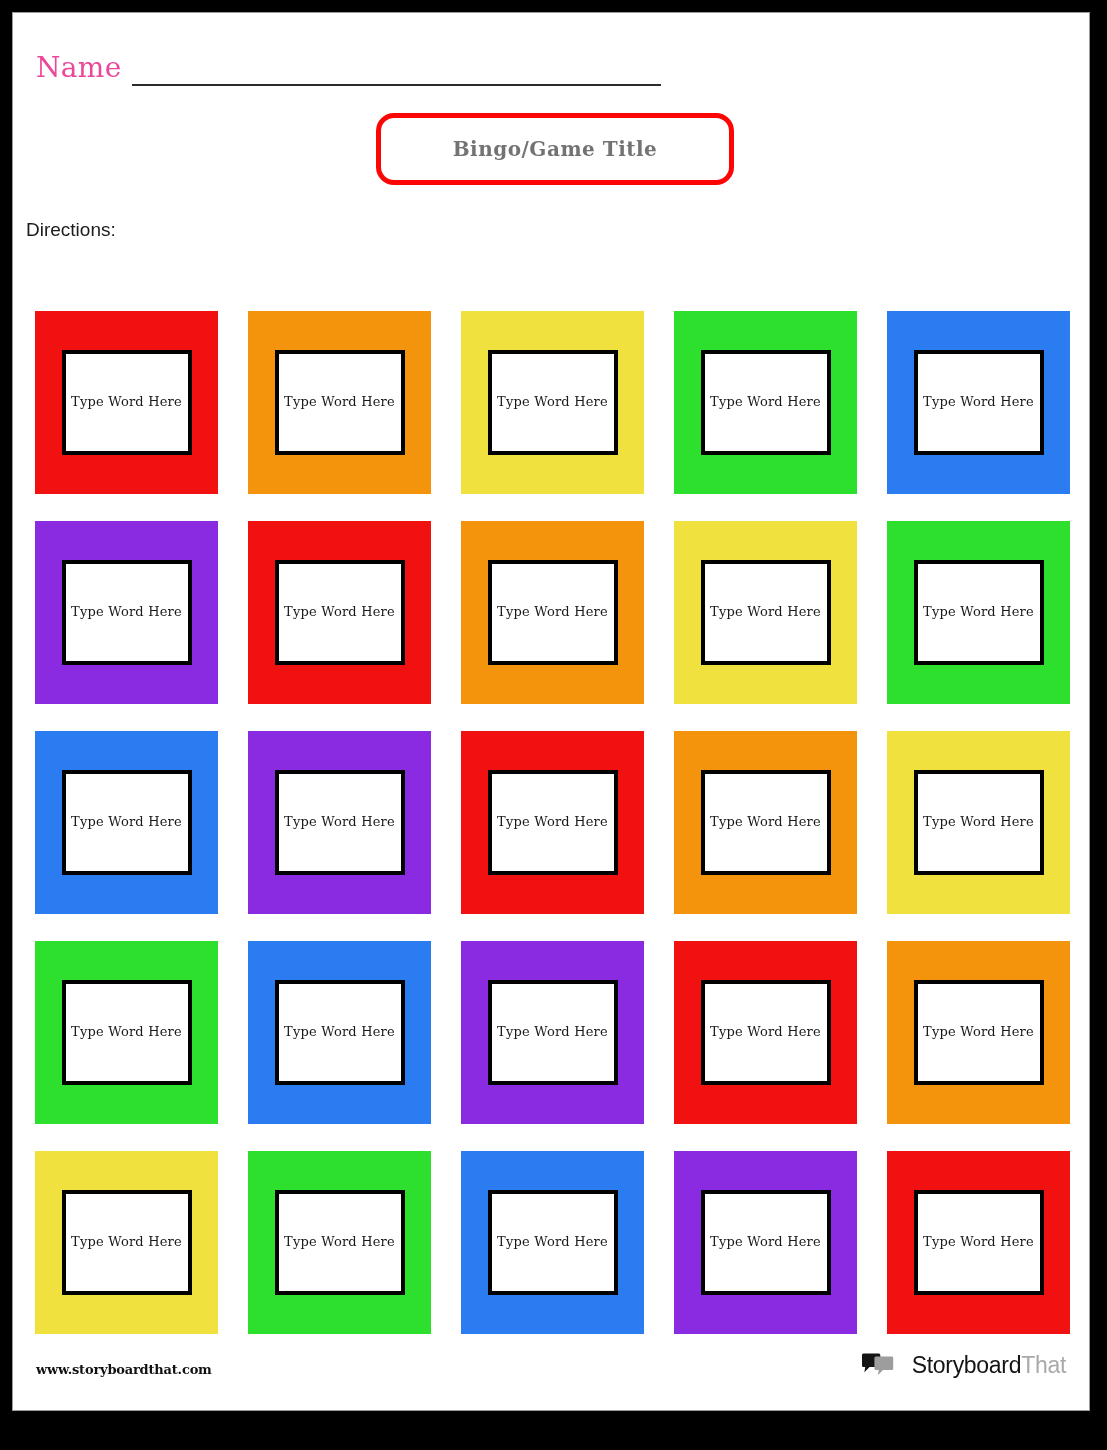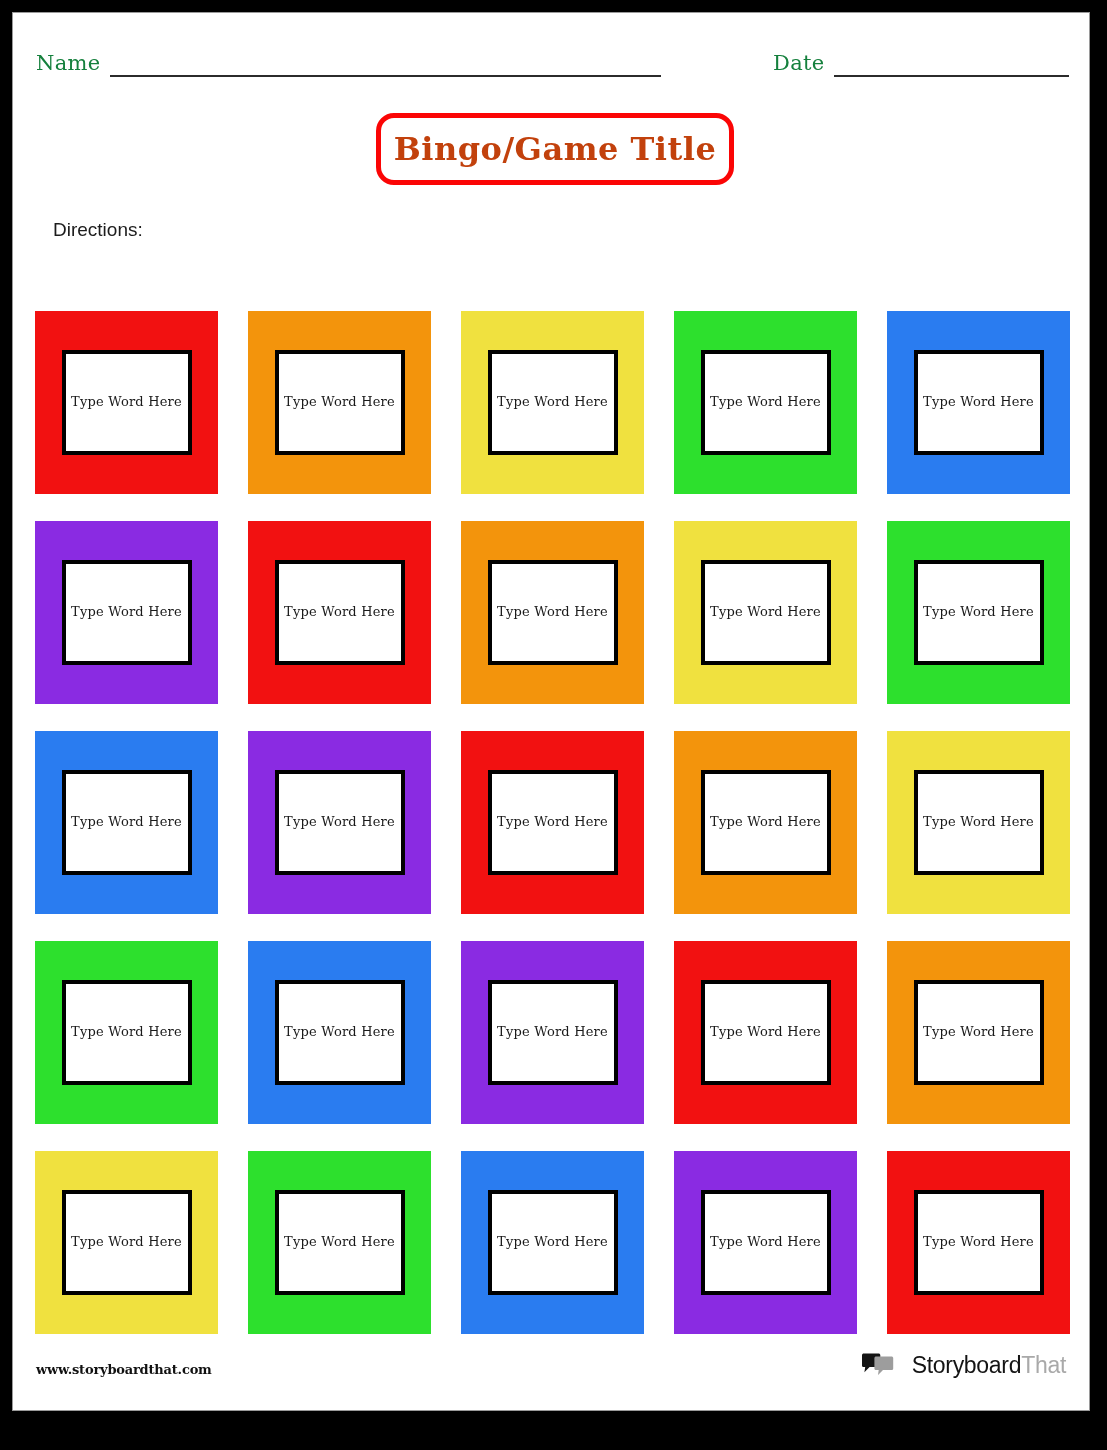--- a/index.html
+++ b/index.html
@@ -35,22 +35,22 @@
   .field {
     position: absolute;
     display: flex;
     align-items: flex-end;
   }
   .field-name  { left: 23px;  width: 625px; }
   .field-date  { left: 760px; width: 296px; }
 
   .field-label {
     font-family: "DejaVu Serif", serif;
-    font-size: 21px;
-    color: #15803d;
+    font-size: 28px;
+    color: #ec4899;
     letter-spacing: 0.3px;
     white-space: nowrap;
     padding-bottom: 2px;
   }
   .field-rule {
     flex: 1;
     border-bottom: 2px solid #2b2b2b;
     margin-left: 10px;
     height: 1px;
   }
@@ -65,35 +65,34 @@
     border: 5px solid #FB0505;
     border-radius: 18px;
     background: #ffffff;
     display: flex;
     align-items: center;
     justify-content: center;
   }
   #title-text {
     font-family: "DejaVu Serif", serif;
     font-weight: bold;
-    font-size: 32px;
-    color: #c2410c;
+    font-size: 20px;
+    color: #737373;
     letter-spacing: 0.5px;
     white-space: nowrap;
   }
 
   
   #directions {
     position: absolute;
     left: 13px;
     top: 206px;
     font-family: "Liberation Sans", sans-serif;
     font-size: 19px;
     color: #1c1c1c;
-    margin-left: 27px;
   }
 
   
   #grid {
     position: absolute;
     left: 22px;
     top: 298px;
     width: 1035px;
     display: grid;
     grid-template-columns: repeat(5, 183px);
@@ -165,24 +164,20 @@
   .word-light { color: #a9a9a9; text-align: center; }
 </style>
 </head>
 <body>
 
 <div id="page">
 
   <div class="header-row">
     <div class="field field-name">
       <span class="field-label">Name</span>
-      <span class="field-rule"></span>
-    </div>
-    <div class="field field-date">
-      <span class="field-label">Date</span>
       <span class="field-rule"></span>
     </div>
   </div>
 
   <div id="title-box">
     <span id="title-text">Bingo/Game Title</span>
   </div>
 
   <div id="directions">Directions:</div>
 

